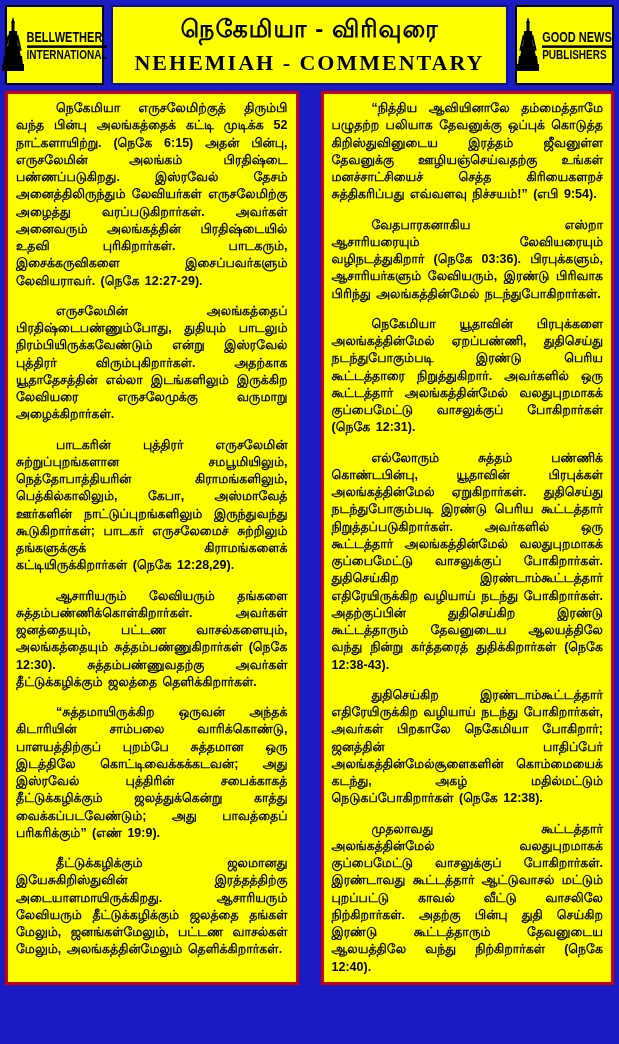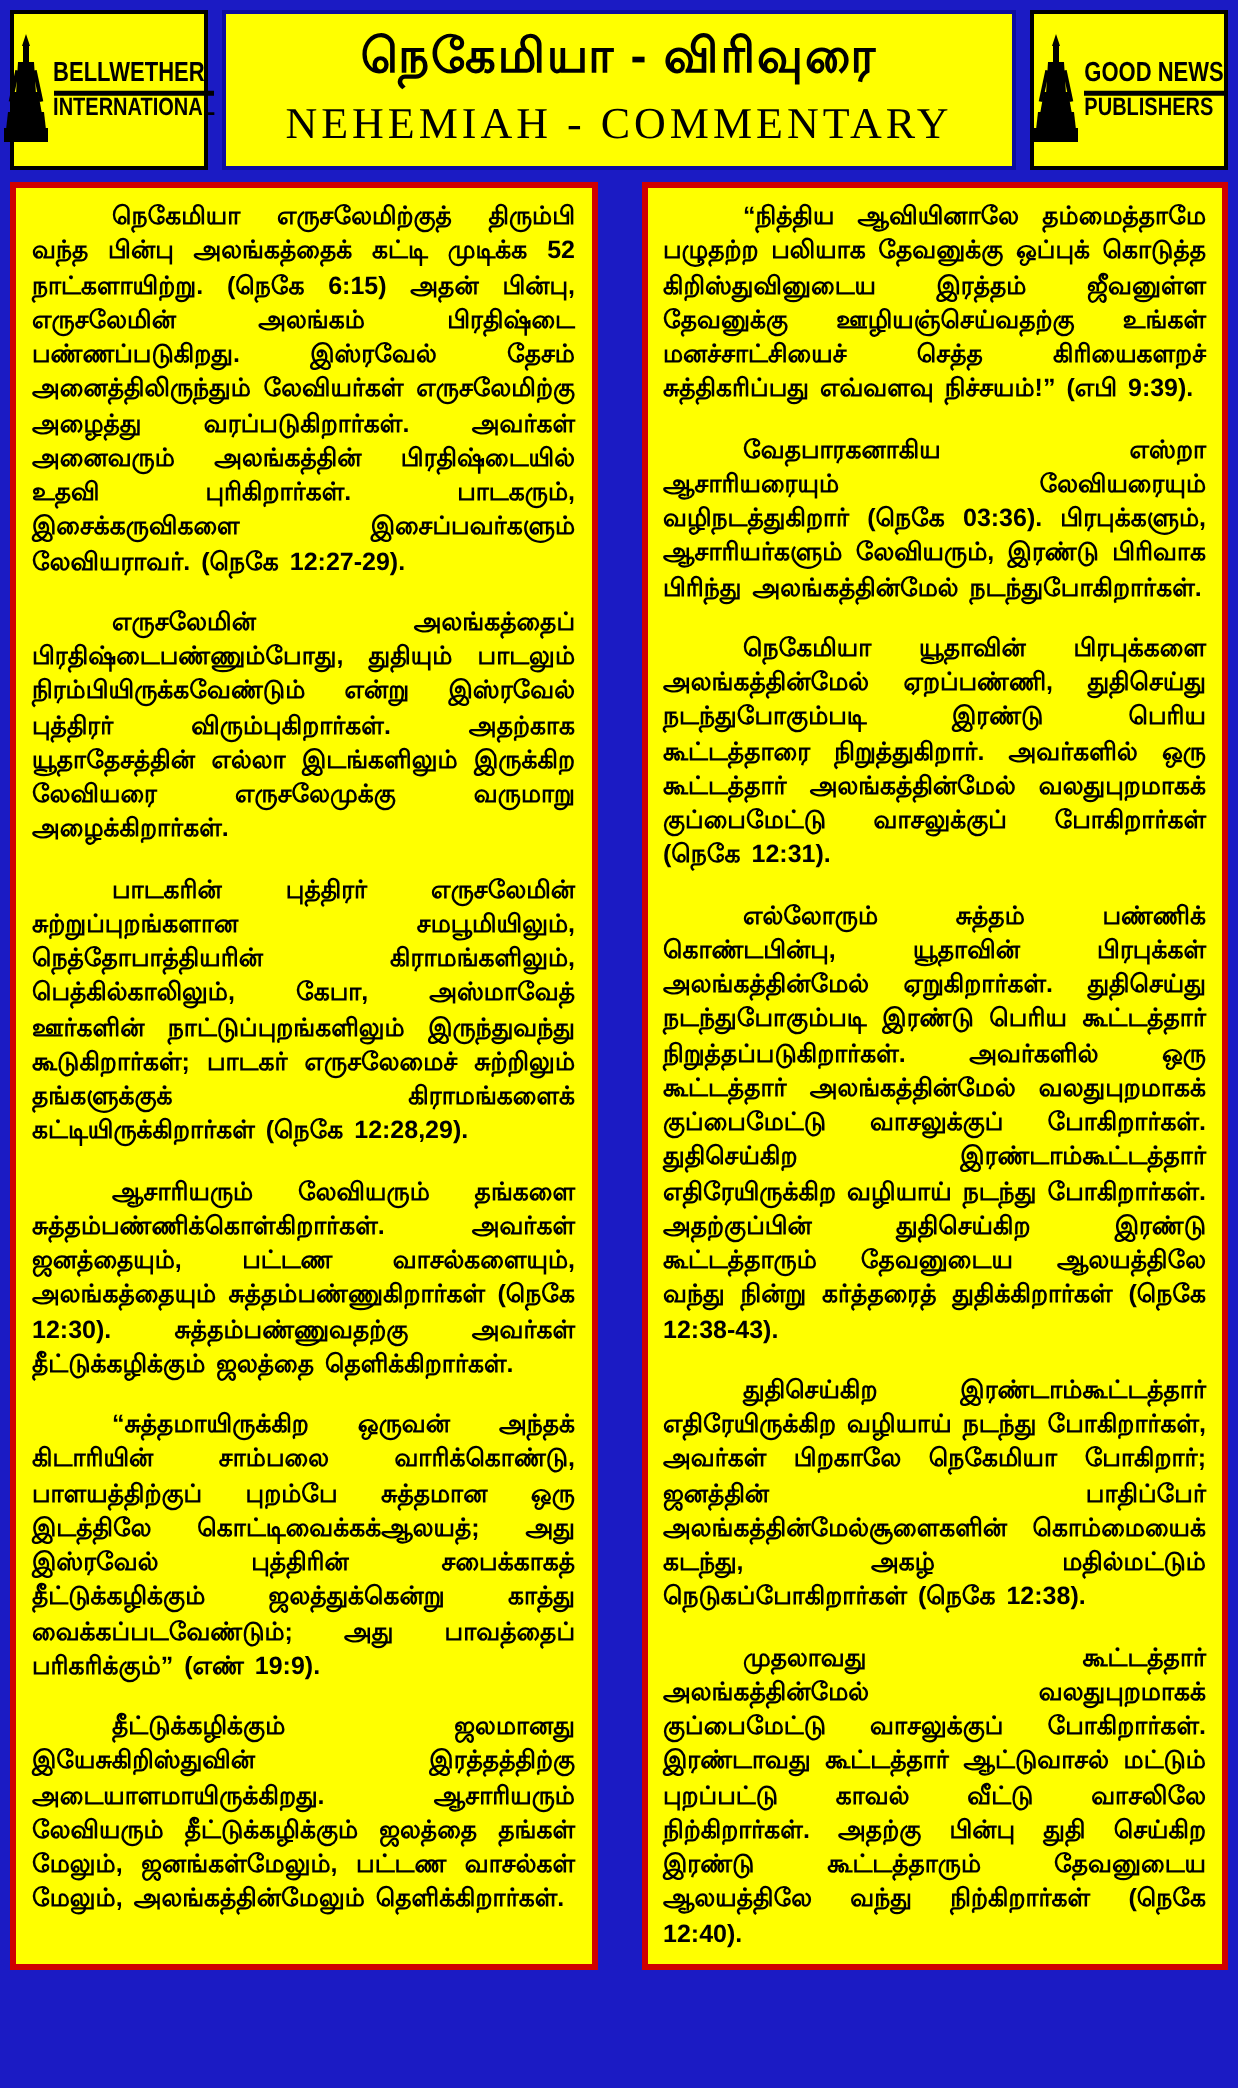--- a/index.html
+++ b/index.html
@@ -50,21 +50,21 @@
     display: flex; flex-direction: column;
     align-items: center; justify-content: center;
     gap: 4px; padding: 4px;
   }
   .title-tamil {
     font-weight: bold; font-size: 24px; color: #000;
     letter-spacing: 1px;
   }
   .title-english {
     font-family: "Liberation Serif", serif;
-    font-weight: normal; font-size: 22px; color: #000;
+    font-weight: bold; font-size: 22px; color: #000;
     letter-spacing: 2px;
     text-align: right;
   }
   
   .content {
     flex: 1 1 auto;
     display: flex; gap: 22px;
   }
   .column {
     background: #ffff00;
@@ -142,26 +142,26 @@
 
   </div>
 
   <div class="content">
 
     <div class="column">
       <p>நெகேமியா எருசலேமிற்குத் திரும்பி வந்த பின்பு அலங்கத்தைக் கட்டி முடிக்க 52 நாட்களாயிற்று. (நெகே 6:15) அதன் பின்பு, எருசலேமின் அலங்கம் பிரதிஷ்டை பண்ணப்படுகிறது. இஸ்ரவேல் தேசம் அனைத்திலிருந்தும் லேவியர்கள் எருசலேமிற்கு அழைத்து வரப்படுகிறார்கள். அவர்கள் அனைவரும் அலங்கத்தின் பிரதிஷ்டையில் உதவி புரிகிறார்கள். பாடகரும், இசைக்கருவிகளை இசைப்பவர்களும் லேவியராவர். (நெகே 12:27-29).</p>
       <p>எருசலேமின் அலங்கத்தைப் பிரதிஷ்டைபண்ணும்போது, துதியும் பாடலும் நிரம்பியிருக்கவேண்டும் என்று இஸ்ரவேல் புத்திரர் விரும்புகிறார்கள். அதற்காக யூதாதேசத்தின் எல்லா இடங்களிலும் இருக்கிற லேவியரை எருசலேமுக்கு வருமாறு அழைக்கிறார்கள்.</p>
       <p>பாடகரின் புத்திரர் எருசலேமின் சுற்றுப்புறங்களான சமபூமியிலும், நெத்தோபாத்தியரின் கிராமங்களிலும், பெத்கில்காலிலும், கேபா, அஸ்மாவேத் ஊர்களின் நாட்டுப்புறங்களிலும் இருந்துவந்து கூடுகிறார்கள்; பாடகர் எருசலேமைச் சுற்றிலும் தங்களுக்குக் கிராமங்களைக் கட்டியிருக்கிறார்கள் (நெகே 12:28,29).</p>
       <p>ஆசாரியரும் லேவியரும் தங்களை சுத்தம்பண்ணிக்கொள்கிறார்கள். அவர்கள் ஜனத்தையும், பட்டண வாசல்களையும், அலங்கத்தையும் சுத்தம்பண்ணுகிறார்கள் (நெகே 12:30). சுத்தம்பண்ணுவதற்கு அவர்கள் தீட்டுக்கழிக்கும் ஜலத்தை தெளிக்கிறார்கள்.</p>
-      <p>“சுத்தமாயிருக்கிற ஒருவன் அந்தக் கிடாரியின் சாம்பலை வாரிக்கொண்டு, பாளயத்திற்குப் புறம்பே சுத்தமான ஒரு இடத்திலே கொட்டிவைக்கக்ஆலயத்; அது இஸ்ரவேல் புத்திரின் சபைக்காகத் தீட்டுக்கழிக்கும் ஜலத்துக்கென்று காத்து வைக்கப்படவேண்டும்; அது பாவத்தைப் பரிகரிக்கும்” (எண் 19:9).</p>
+      <p>“சுத்தமாயிருக்கிற ஒருவன் அந்தக் கிடாரியின் சாம்பலை வாரிக்கொண்டு, பாளயத்திற்குப் புறம்பே சுத்தமான ஒரு இடத்திலே கொட்டிவைக்கக்கடவன்; அது இஸ்ரவேல் புத்திரின் சபைக்காகத் தீட்டுக்கழிக்கும் ஜலத்துக்கென்று காத்து வைக்கப்படவேண்டும்; அது பாவத்தைப் பரிகரிக்கும்” (எண் 19:9).</p>
       <p>தீட்டுக்கழிக்கும் ஜலமானது இயேசுகிறிஸ்துவின் இரத்தத்திற்கு அடையாளமாயிருக்கிறது. ஆசாரியரும் லேவியரும் தீட்டுக்கழிக்கும் ஜலத்தை தங்கள் மேலும், ஜனங்கள்மேலும், பட்டண வாசல்கள் மேலும், அலங்கத்தின்மேலும் தெளிக்கிறார்கள்.</p>
     </div>
 
     <div class="column">
-      <p>“நித்திய ஆவியினாலே தம்மைத்தாமே பழுதற்ற பலியாக தேவனுக்கு ஒப்புக் கொடுத்த கிறிஸ்துவினுடைய இரத்தம் ஜீவனுள்ள தேவனுக்கு ஊழியஞ்செய்வதற்கு உங்கள் மனச்சாட்சியைச் செத்த கிரியைகளறச் சுத்திகரிப்பது எவ்வளவு நிச்சயம்!” (எபி 9:39).</p>
+      <p>“நித்திய ஆவியினாலே தம்மைத்தாமே பழுதற்ற பலியாக தேவனுக்கு ஒப்புக் கொடுத்த கிறிஸ்துவினுடைய இரத்தம் ஜீவனுள்ள தேவனுக்கு ஊழியஞ்செய்வதற்கு உங்கள் மனச்சாட்சியைச் செத்த கிரியைகளறச் சுத்திகரிப்பது எவ்வளவு நிச்சயம்!” (எபி 9:54).</p>
       <p>வேதபாரகனாகிய எஸ்றா ஆசாரியரையும் லேவியரையும் வழிநடத்துகிறார் (நெகே 03:36). பிரபுக்களும், ஆசாரியர்களும் லேவியரும், இரண்டு பிரிவாக பிரிந்து அலங்கத்தின்மேல் நடந்துபோகிறார்கள்.</p>
       <p>நெகேமியா யூதாவின் பிரபுக்களை அலங்கத்தின்மேல் ஏறப்பண்ணி, துதிசெய்து நடந்துபோகும்படி இரண்டு பெரிய கூட்டத்தாரை நிறுத்துகிறார். அவர்களில் ஒரு கூட்டத்தார் அலங்கத்தின்மேல் வலதுபுறமாகக் குப்பைமேட்டு வாசலுக்குப் போகிறார்கள் (நெகே 12:31).</p>
       <p>எல்லோரும் சுத்தம் பண்ணிக் கொண்டபின்பு, யூதாவின் பிரபுக்கள் அலங்கத்தின்மேல் ஏறுகிறார்கள். துதிசெய்து நடந்துபோகும்படி இரண்டு பெரிய கூட்டத்தார் நிறுத்தப்படுகிறார்கள். அவர்களில் ஒரு கூட்டத்தார் அலங்கத்தின்மேல் வலதுபுறமாகக் குப்பைமேட்டு வாசலுக்குப் போகிறார்கள். துதிசெய்கிற இரண்டாம்கூட்டத்தார் எதிரேயிருக்கிற வழியாய் நடந்து போகிறார்கள். அதற்குப்பின் துதிசெய்கிற இரண்டு கூட்டத்தாரும் தேவனுடைய ஆலயத்திலே வந்து நின்று கர்த்தரைத் துதிக்கிறார்கள் (நெகே 12:38-43).</p>
       <p>துதிசெய்கிற இரண்டாம்கூட்டத்தார் எதிரேயிருக்கிற வழியாய் நடந்து போகிறார்கள், அவர்கள் பிறகாலே நெகேமியா போகிறார்; ஜனத்தின் பாதிப்பேர் அலங்கத்தின்மேல்சூளைகளின் கொம்மையைக் கடந்து, அகழ் மதில்மட்டும் நெடுகப்போகிறார்கள் (நெகே 12:38).</p>
       <p>முதலாவது கூட்டத்தார் அலங்கத்தின்மேல் வலதுபுறமாகக் குப்பைமேட்டு வாசலுக்குப் போகிறார்கள். இரண்டாவது கூட்டத்தார் ஆட்டுவாசல் மட்டும் புறப்பட்டு காவல் வீட்டு வாசலிலே நிற்கிறார்கள். அதற்கு பின்பு துதி செய்கிற இரண்டு கூட்டத்தாரும் தேவனுடைய ஆலயத்திலே வந்து நிற்கிறார்கள் (நெகே 12:40).</p>
     </div>
 
   </div>
 
 </div>

